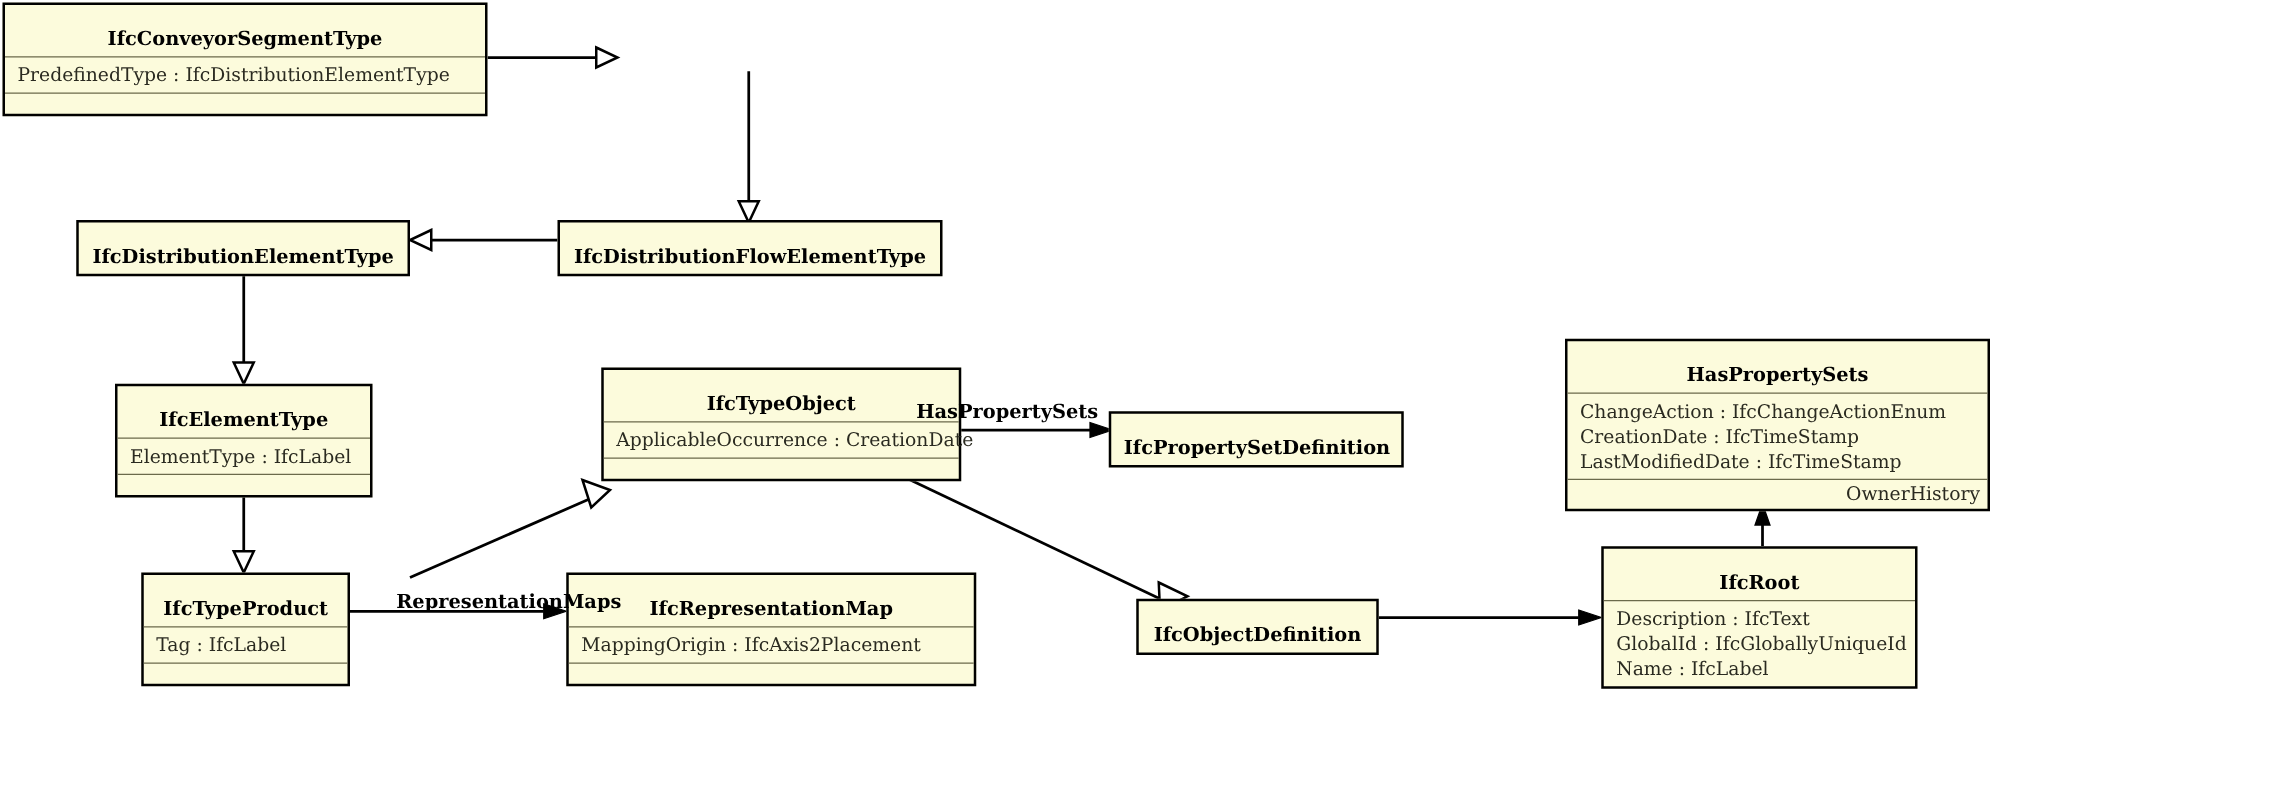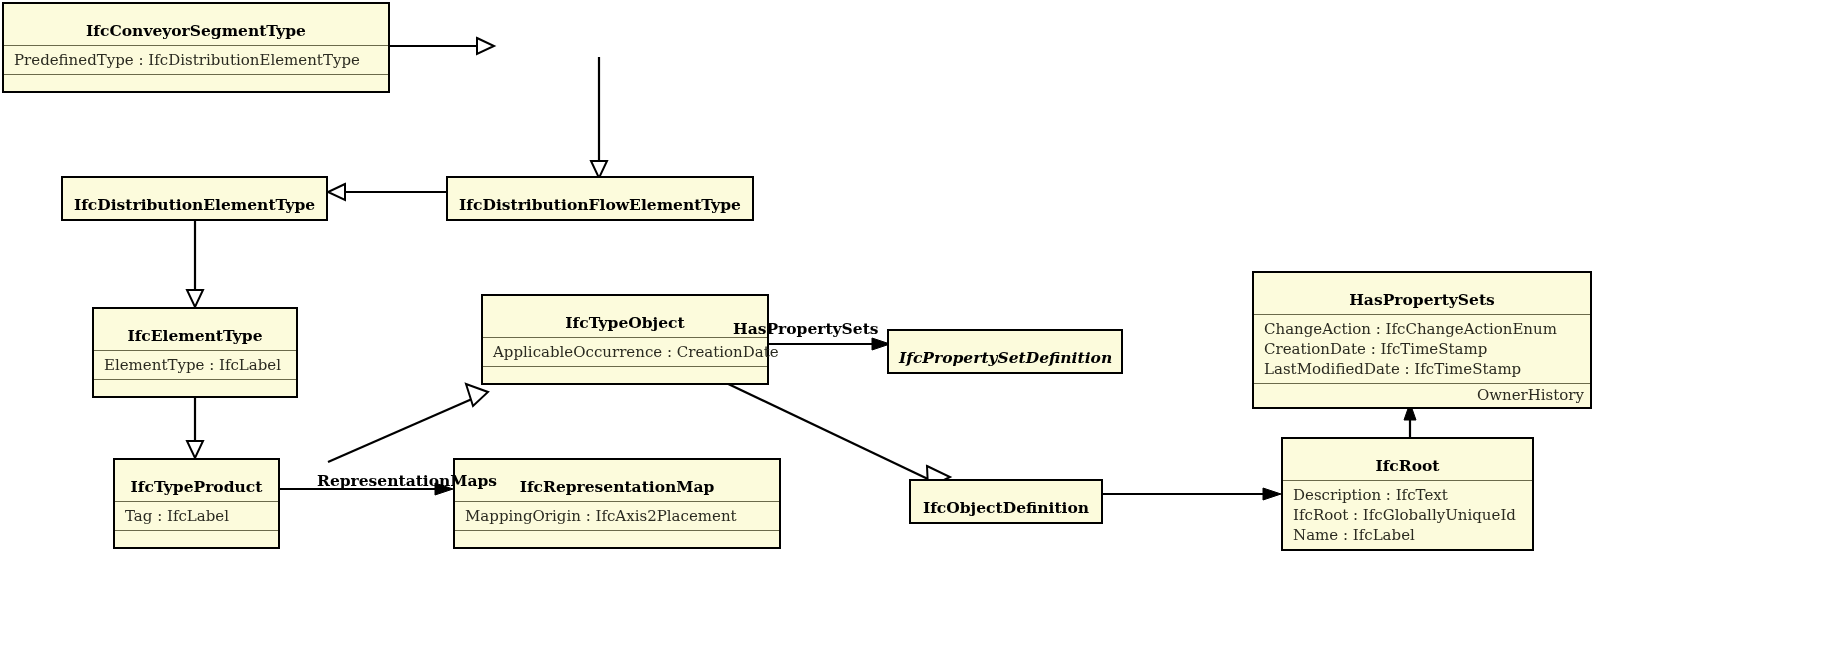--- a/index.html
+++ b/index.html
@@ -164,21 +164,21 @@
   <div class="umlbox" style="left:453px; top:294px; width:288px;margin-left:28px;">
     <div class="title">IfcTypeObject</div>
     <div class="sep"></div>
     <div class="attrs">
       <span class="attr">ApplicableOccurrence : CreationDate</span>
     </div>
     <div class="sep"></div>
     <div class="emptyrow"></div>
   </div>
 
-  <div class="umlbox" style="left:887px; top:329px; width:236px;font-style:italic;">
+  <div class="umlbox" style="left:887px; top:329px; width:236px;">
     <div class="title">IfcPropertySetDefinition</div>
   </div>
 
   <div class="umlbox" style="left:1252px; top:271px; width:340px;">
     <div class="title">HasPropertySets</div>
     <div class="sep"></div>
     <div class="attrs">
       <span class="attr">ChangeAction : IfcChangeActionEnum</span>
       <span class="attr">CreationDate : IfcTimeStamp</span>
       <span class="attr">LastModifiedDate : IfcTimeStamp</span>
@@ -209,21 +209,21 @@
 
   <div class="umlbox" style="left:909px; top:479px; width:194px;">
     <div class="title">IfcObjectDefinition</div>
   </div>
 
   <div class="umlbox" style="left:1281px; top:437px; width:253px;">
     <div class="title">IfcRoot</div>
     <div class="sep"></div>
     <div class="attrs">
       <span class="attr">Description : IfcText</span>
-      <span class="attr">IfcRoot : IfcGloballyUniqueId</span>
+      <span class="attr">GlobalId : IfcGloballyUniqueId</span>
       <span class="attr">Name : IfcLabel</span>
     </div>
   </div>
 
   <div class="edge-label" style="left:733px; top:319px;">HasPropertySets</div>
 
   <div class="edge-label" style="left:317px; top:471px;">RepresentationMaps</div>
 
 </div>
 

